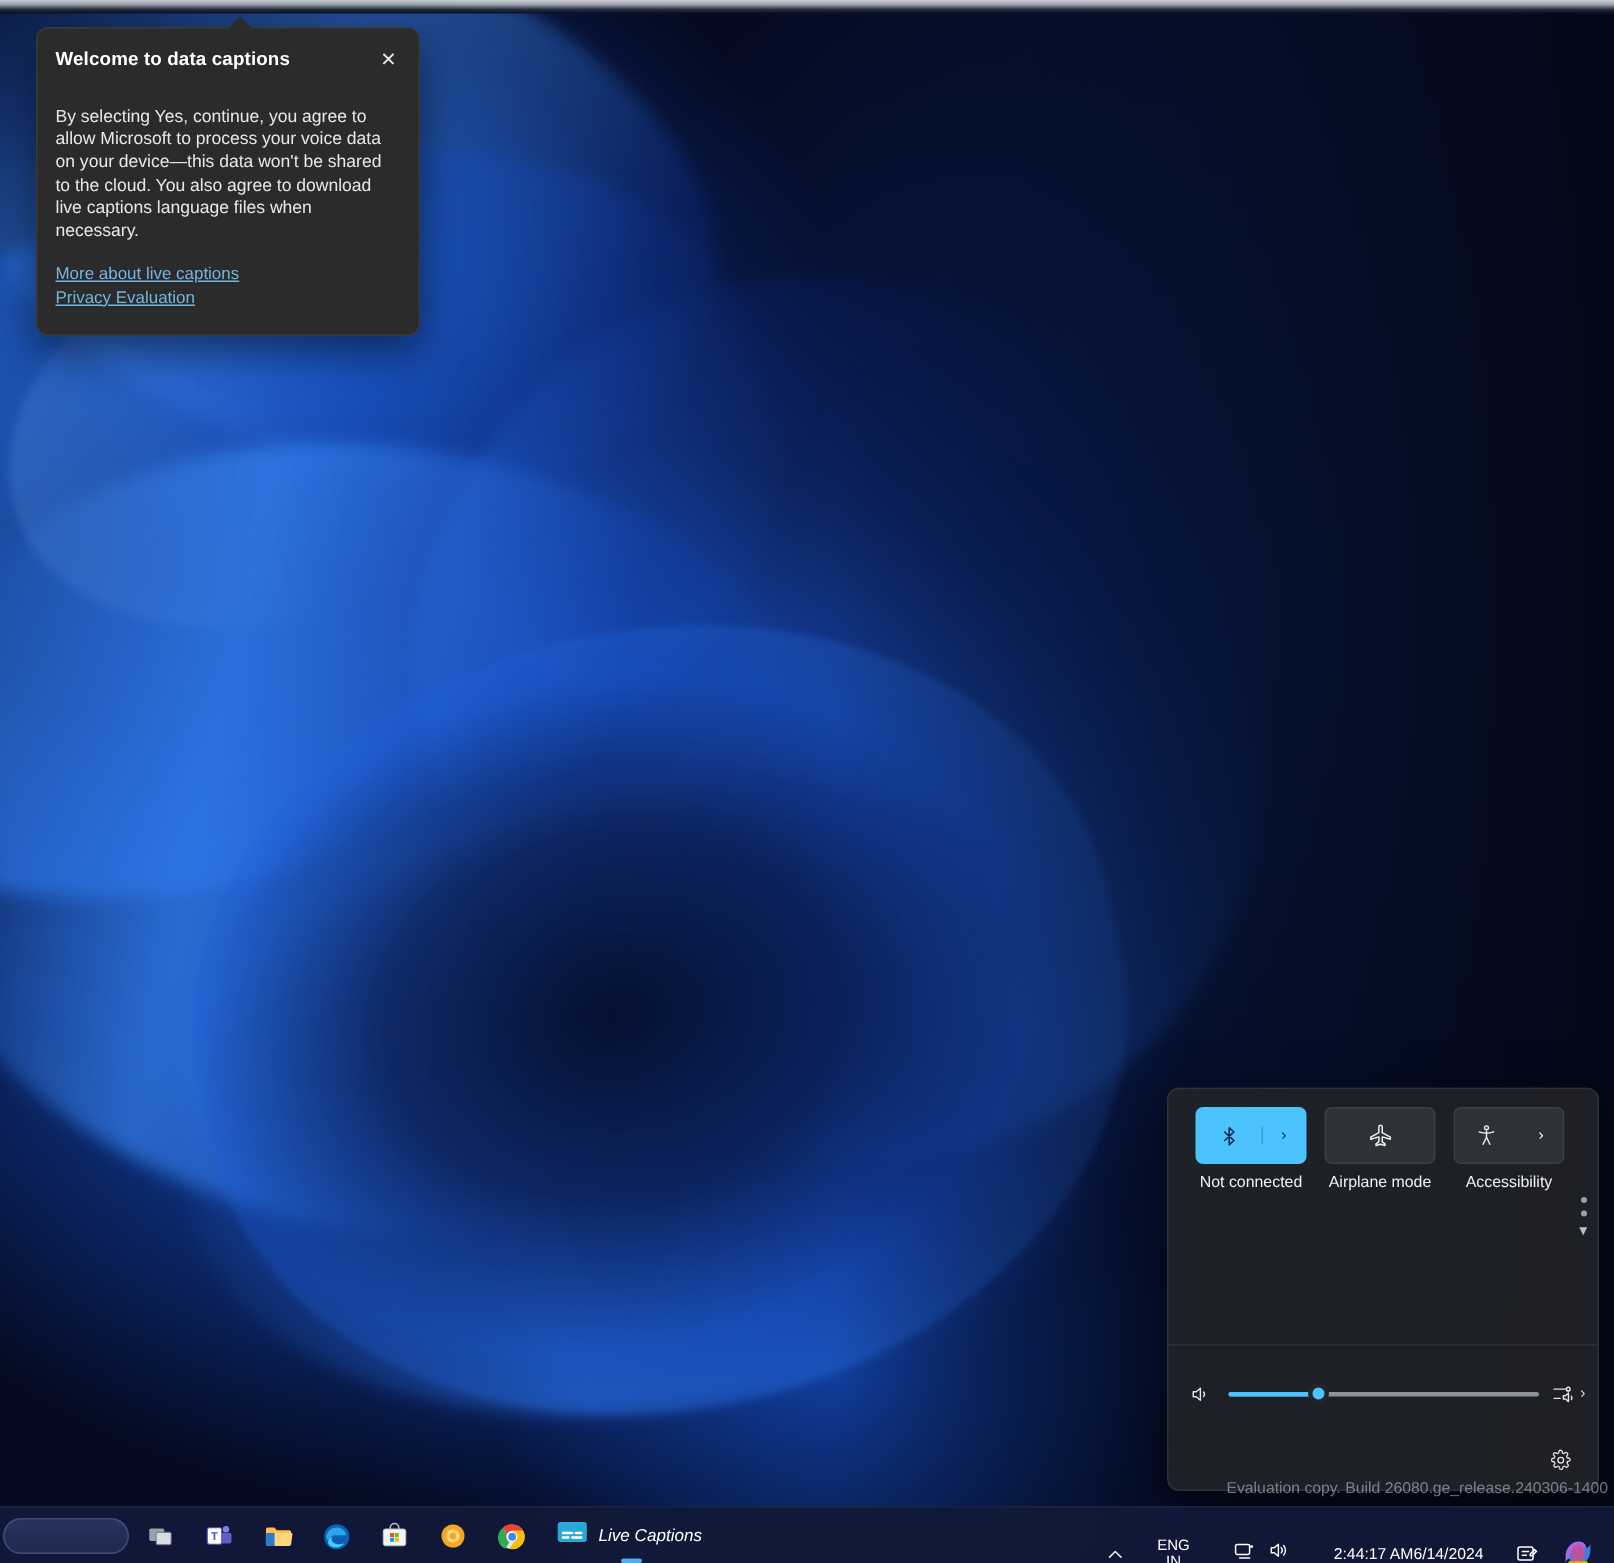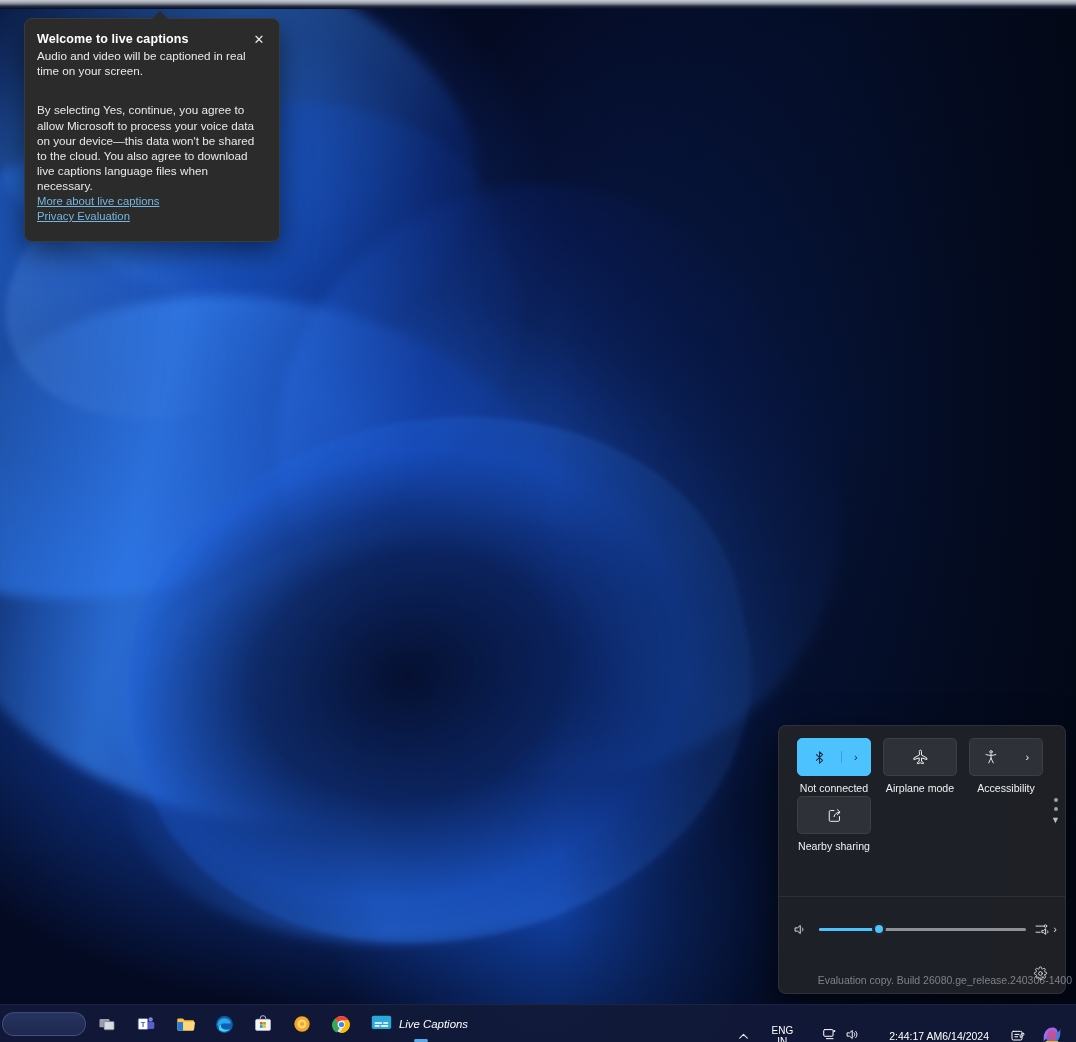--- a/index.html
+++ b/index.html
@@ -84,21 +84,21 @@
   .dialog-para {
     font-size: 11.7px; line-height: 15.2px; color: #e8e8e8;
   }
   .dialog-para.second { margin-top: 24px; }
   #close-icon {
     position: absolute; right: 8px; top: 8px;
     width: 24px; height: 24px; border-radius: 4px;
     display: flex; align-items: center; justify-content: center;
     color: #e6e6e6; font-size: 13px; cursor: pointer;
   }
-  #dialog-links { margin-top: 0; }
+  #dialog-links { margin-top: 15px; }
   .dialog-link {
     display: block; font-size: 11.3px; line-height: 15.6px;
     color: #74b6e0; text-decoration: underline; cursor: pointer;
   }
 
   
   #quick-settings {
     position: absolute; left: 778px; top: 725px; width: 288px; height: 269px;
     background: rgba(32,34,40,0.93);
     border: 1px solid rgba(255,255,255,0.08);
@@ -169,21 +169,21 @@
   #vol-right { display: flex; align-items: center; gap: 2px; color: #e4e4e4; }
   #vol-chevron { font-size: 11px; color: #dcdcdc; cursor: pointer; }
   #qs-footer {
     position: absolute; right: 10px; bottom: 6px;
     width: 30px; height: 28px; border-radius: 4px;
     display: flex; align-items: center; justify-content: center; cursor: pointer;
   }
 
   
   #watermark {
-    position: absolute; right: 4px; bottom: 56px;
+    position: absolute; right: 4px; bottom: 44px;
     font-size: 10.5px; color: rgba(200,205,215,0.55);
     font-family: "Liberation Sans", sans-serif;
     white-space: nowrap;
   }
 
   
   #taskbar {
     position: absolute; left: 0; bottom: 0; width: 1076px; height: 38px;
     background: rgba(18,26,56,0.94);
     backdrop-filter: blur(22px);
@@ -251,22 +251,21 @@
     <div class="vortex"></div>
     <div class="sheen"></div>
     <div class="dark-right"></div>
   </div>
 
   <div id="window-edge"></div>
 
   <div id="captions-dialog">
     <div id="dialog-tail"></div>
     <div id="close-icon">✕</div>
-    <div id="dialog-title">Welcome to live captions</div>
-    <div class="dialog-para">Audio and video will be captioned in real time on your screen.</div>
+    <div id="dialog-title">Welcome to data captions</div>
     <div class="dialog-para second">By selecting Yes, continue, you agree to allow Microsoft to process your voice data on your device—this data won't be shared to the cloud. You also agree to download live captions language files when necessary.</div>
     <div id="dialog-links">
       <span class="dialog-link">More about live captions</span>
       <span class="dialog-link">Privacy Evaluation</span>
     </div>
   </div>
 
   <div id="quick-settings">
 
     <div id="qs-tiles">
@@ -302,32 +301,20 @@
               <circle cx="12" cy="4.3" r="1.9"></circle>
               <path d="M4.6 8.4c4.7 1.6 9.9 1.6 14.6 0"></path>
               <path d="M12 7.6v6.1M12 13.7 8.6 20.8M12 13.7l3.4 7.1"></path>
             </svg>
           </span>
           <span class="chev">›</span>
         </div>
         <div class="qs-label">Accessibility</div>
       </div>
 
-      <div class="qs-cell">
-        <div class="qs-tile">
-          <span>
-            <svg class="qs-svg" width="17" height="17" viewBox="0 0 24 24" fill="none" stroke="currentColor" stroke-width="1.4" stroke-linecap="round" stroke-linejoin="round">
-              <path d="M19 13.4v5.2a1.6 1.6 0 0 1-1.6 1.6H6.2a1.6 1.6 0 0 1-1.6-1.6V6.6A1.6 1.6 0 0 1 6.2 5h5"></path>
-              <path d="M11.4 13.6c.9-4 3.8-6.1 8-6.2"></path>
-              <path d="M16 3.8 19.8 7.4 16 11"></path>
-            </svg>
-          </span>
-        </div>
-        <div class="qs-label">Nearby sharing</div>
-      </div>
 
     </div>
 
     <div id="qs-pager">
       <span class="pager-dot"></span>
       <span class="pager-dot"></span>
       <span class="pager-chev">▼</span>
     </div>
 
     <div id="qs-divider"></div>

